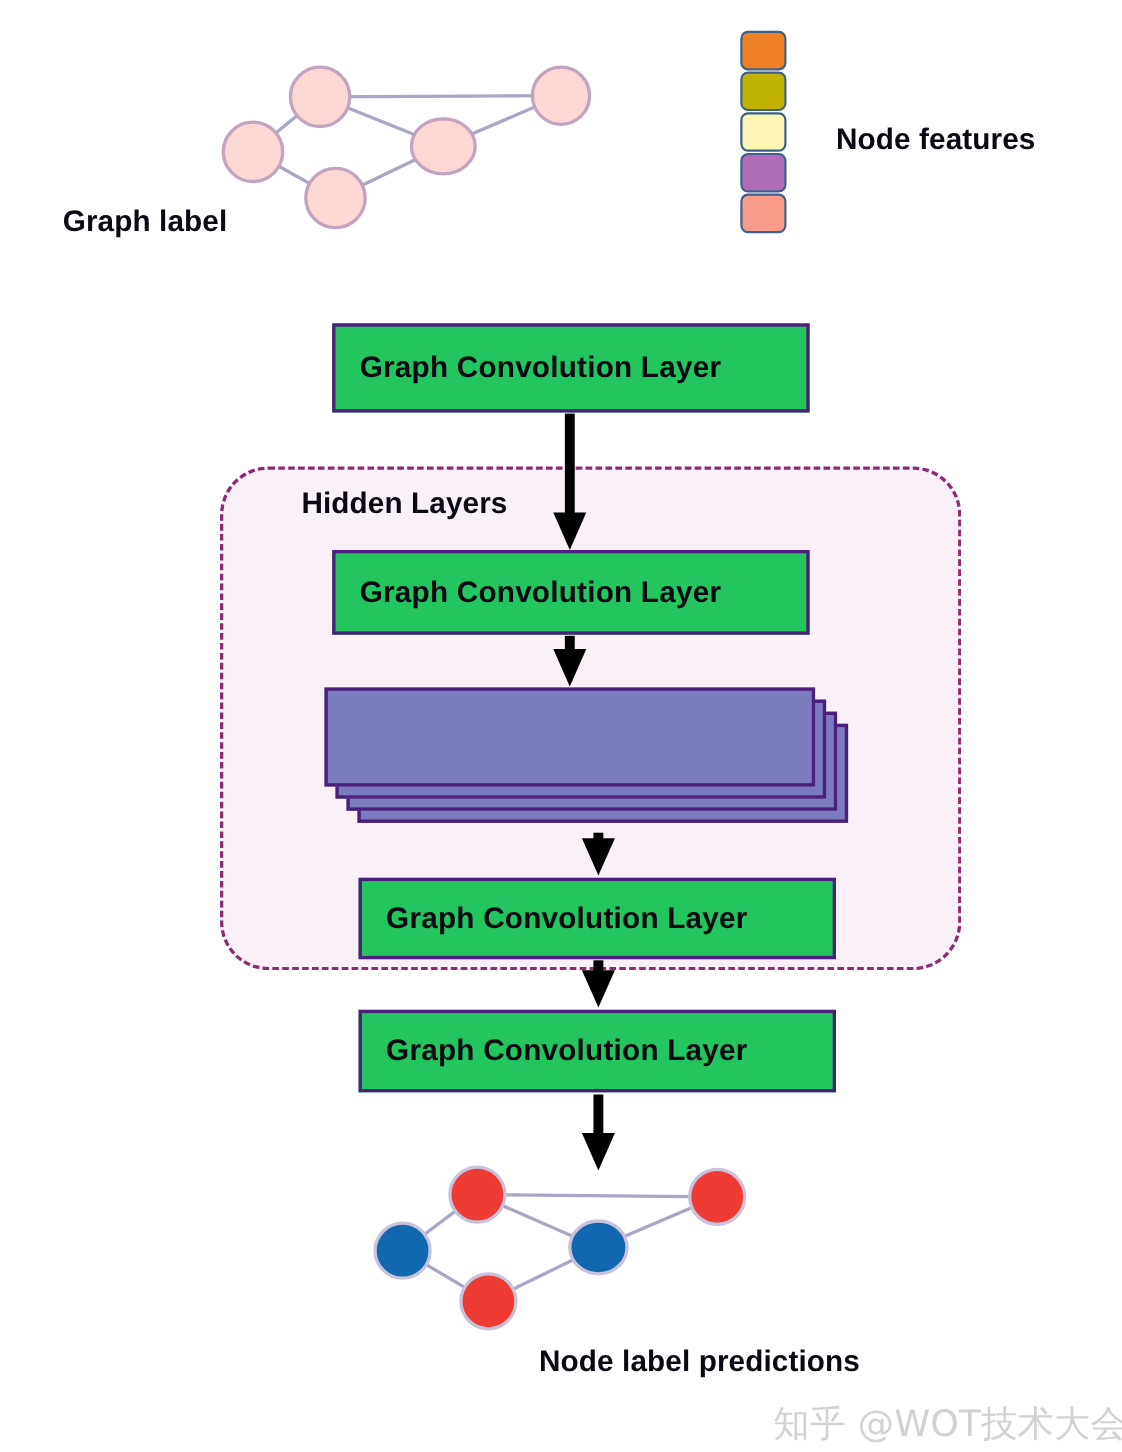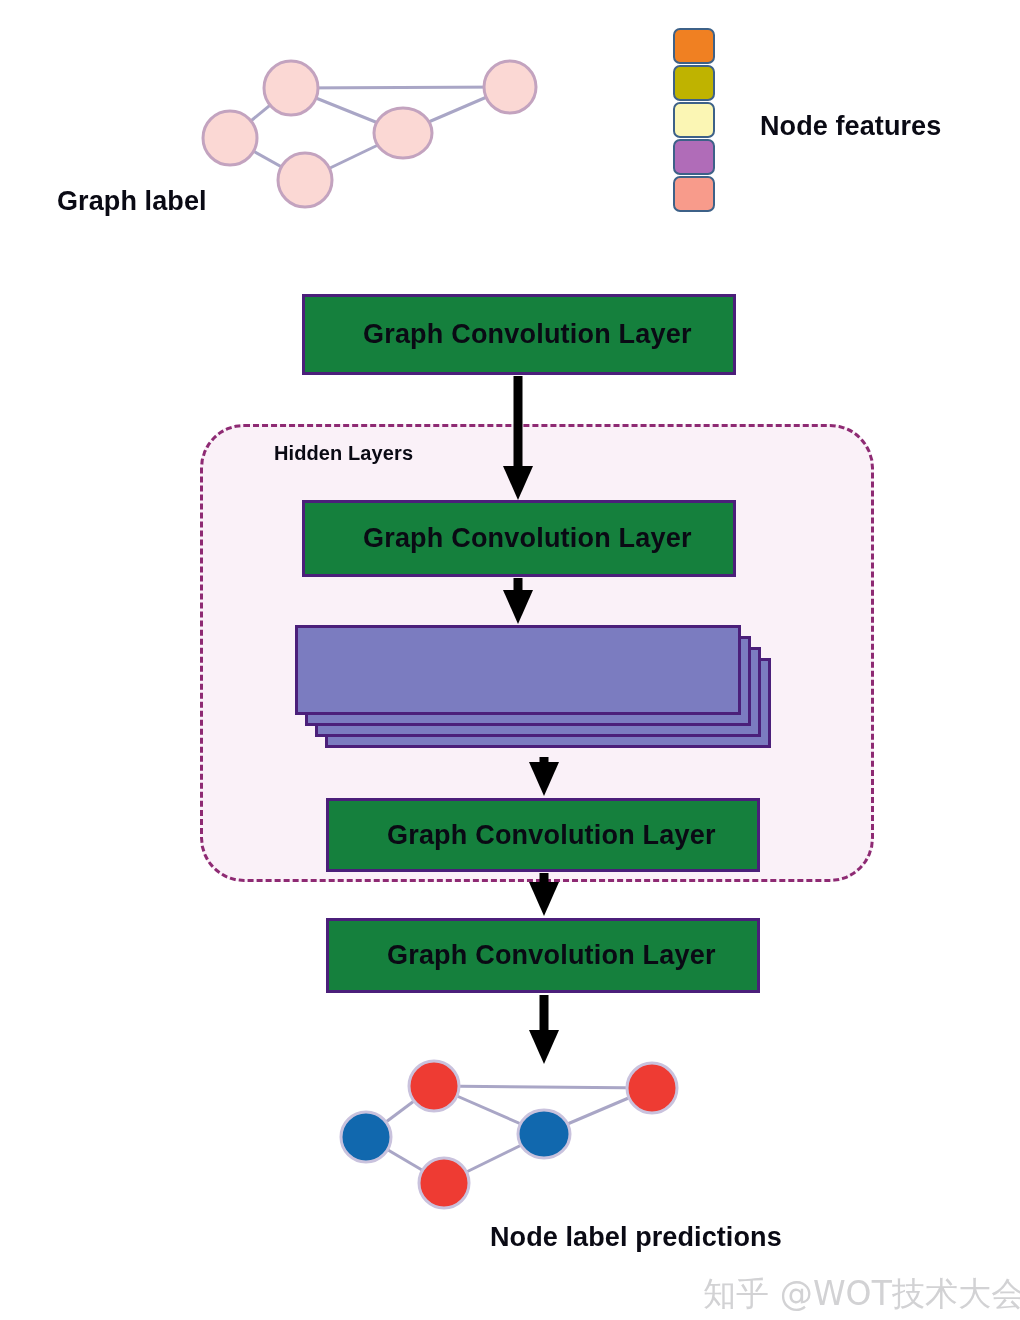--- a/index.html
+++ b/index.html
@@ -33,21 +33,21 @@
   #graph-edges-label {
     left: 57px; top: 186px;
     font-size: 27px;
   }
   #node-features-label {
     left: 760px; top: 111px;
     font-size: 27px;
   }
   #hidden-layers-label {
     left: 274px; top: 442px;
-    font-size: 20px;
+    font-size: 27px;
   }
   #node-label-predictions-label {
     left: 490px; top: 1222px;
     font-size: 27px;
   }
   #watermark {
     left: 703px; top: 1272px;
     font-size: 33px;
     font-weight: normal;
     color: #d2d2d4;
@@ -78,25 +78,24 @@
     height: 458px;
     box-sizing: border-box;
     border: 3px dashed #8e2a73;
     border-radius: 44px;
     background: #faf1f8;
   }
 
   
   .gcn-box {
     box-sizing: border-box;
-    background: #15803d;
+    background: #22c55e;
     border: 3px solid #4b1f7a;
     display: flex;
     align-items: center;
-    padding-left: 36px;
   }
   .gcn-box .gcn-text {
     font-family: "Liberation Sans", sans-serif;
     font-weight: bold;
     font-size: 27px;
     color: #0a0a14;
     white-space: nowrap;
     padding-left: 22px;
     letter-spacing: 0.2px;
   }

